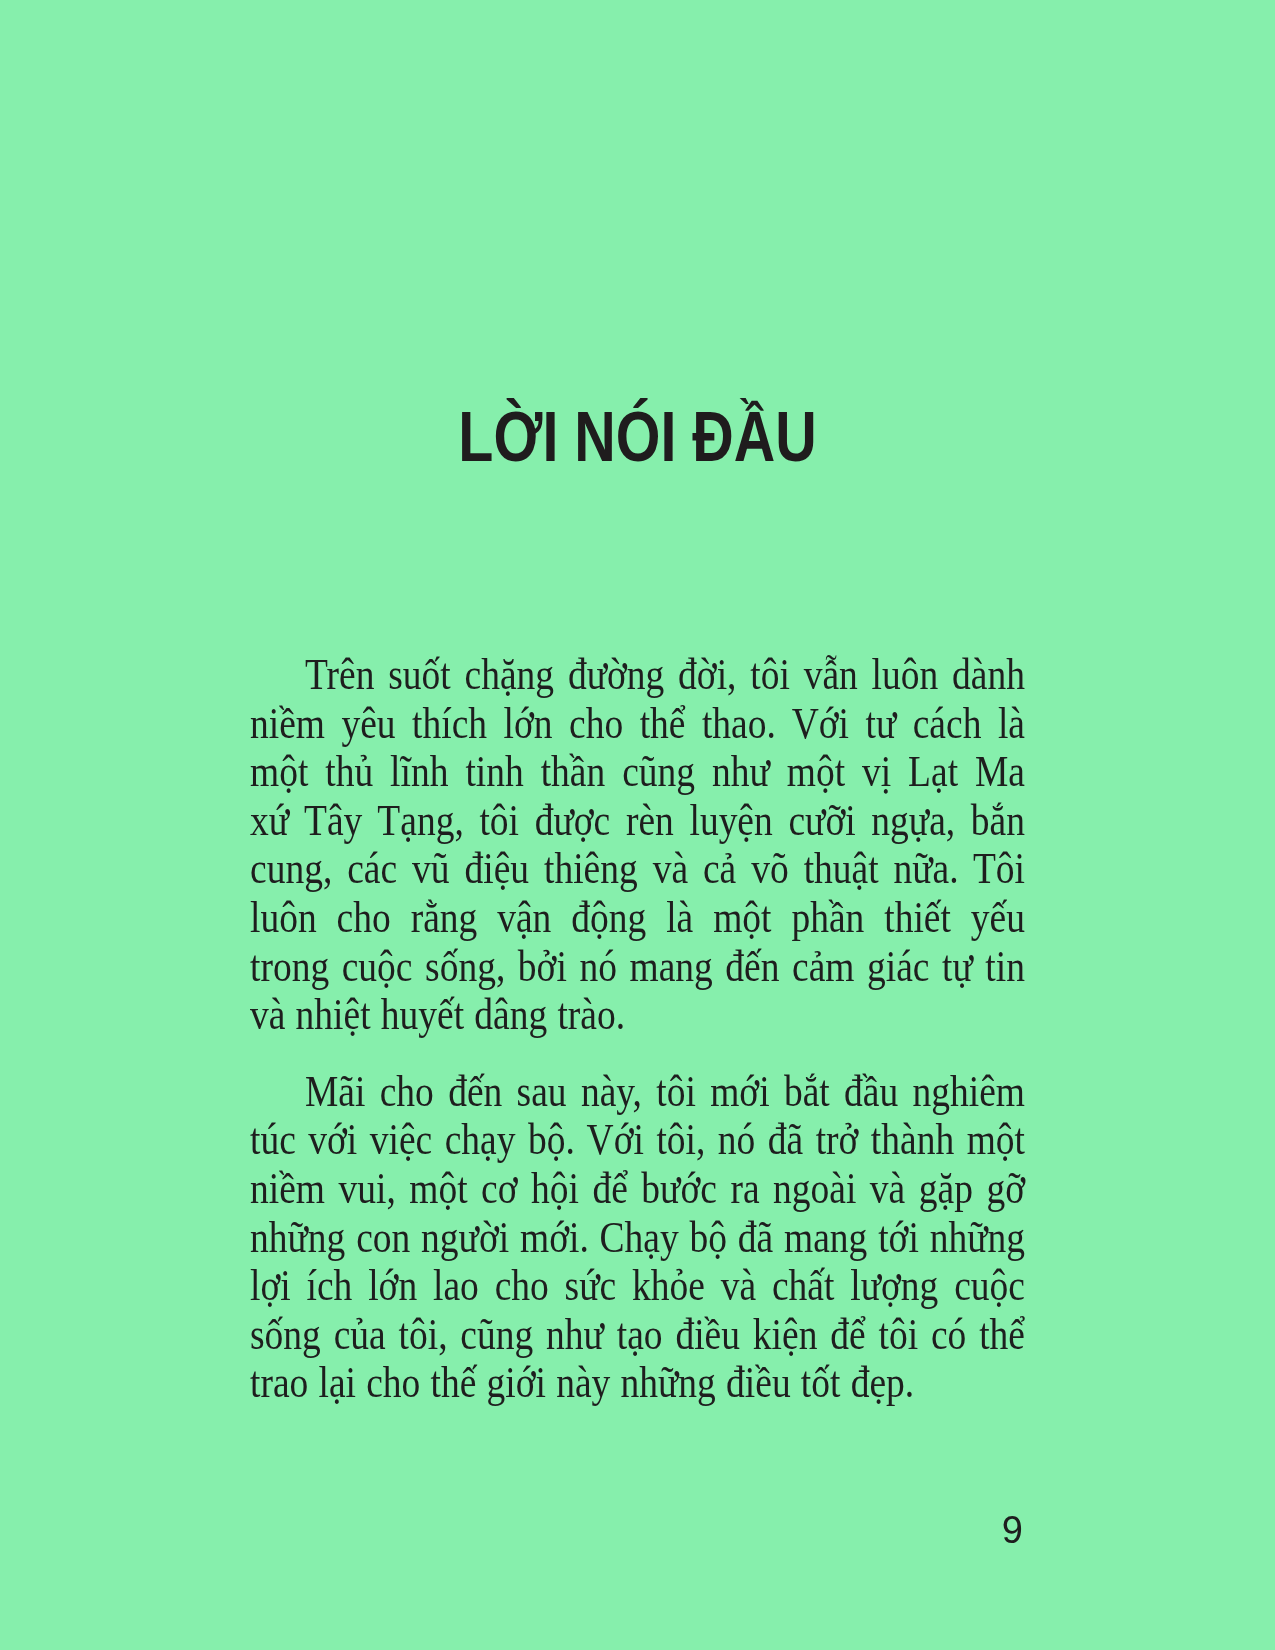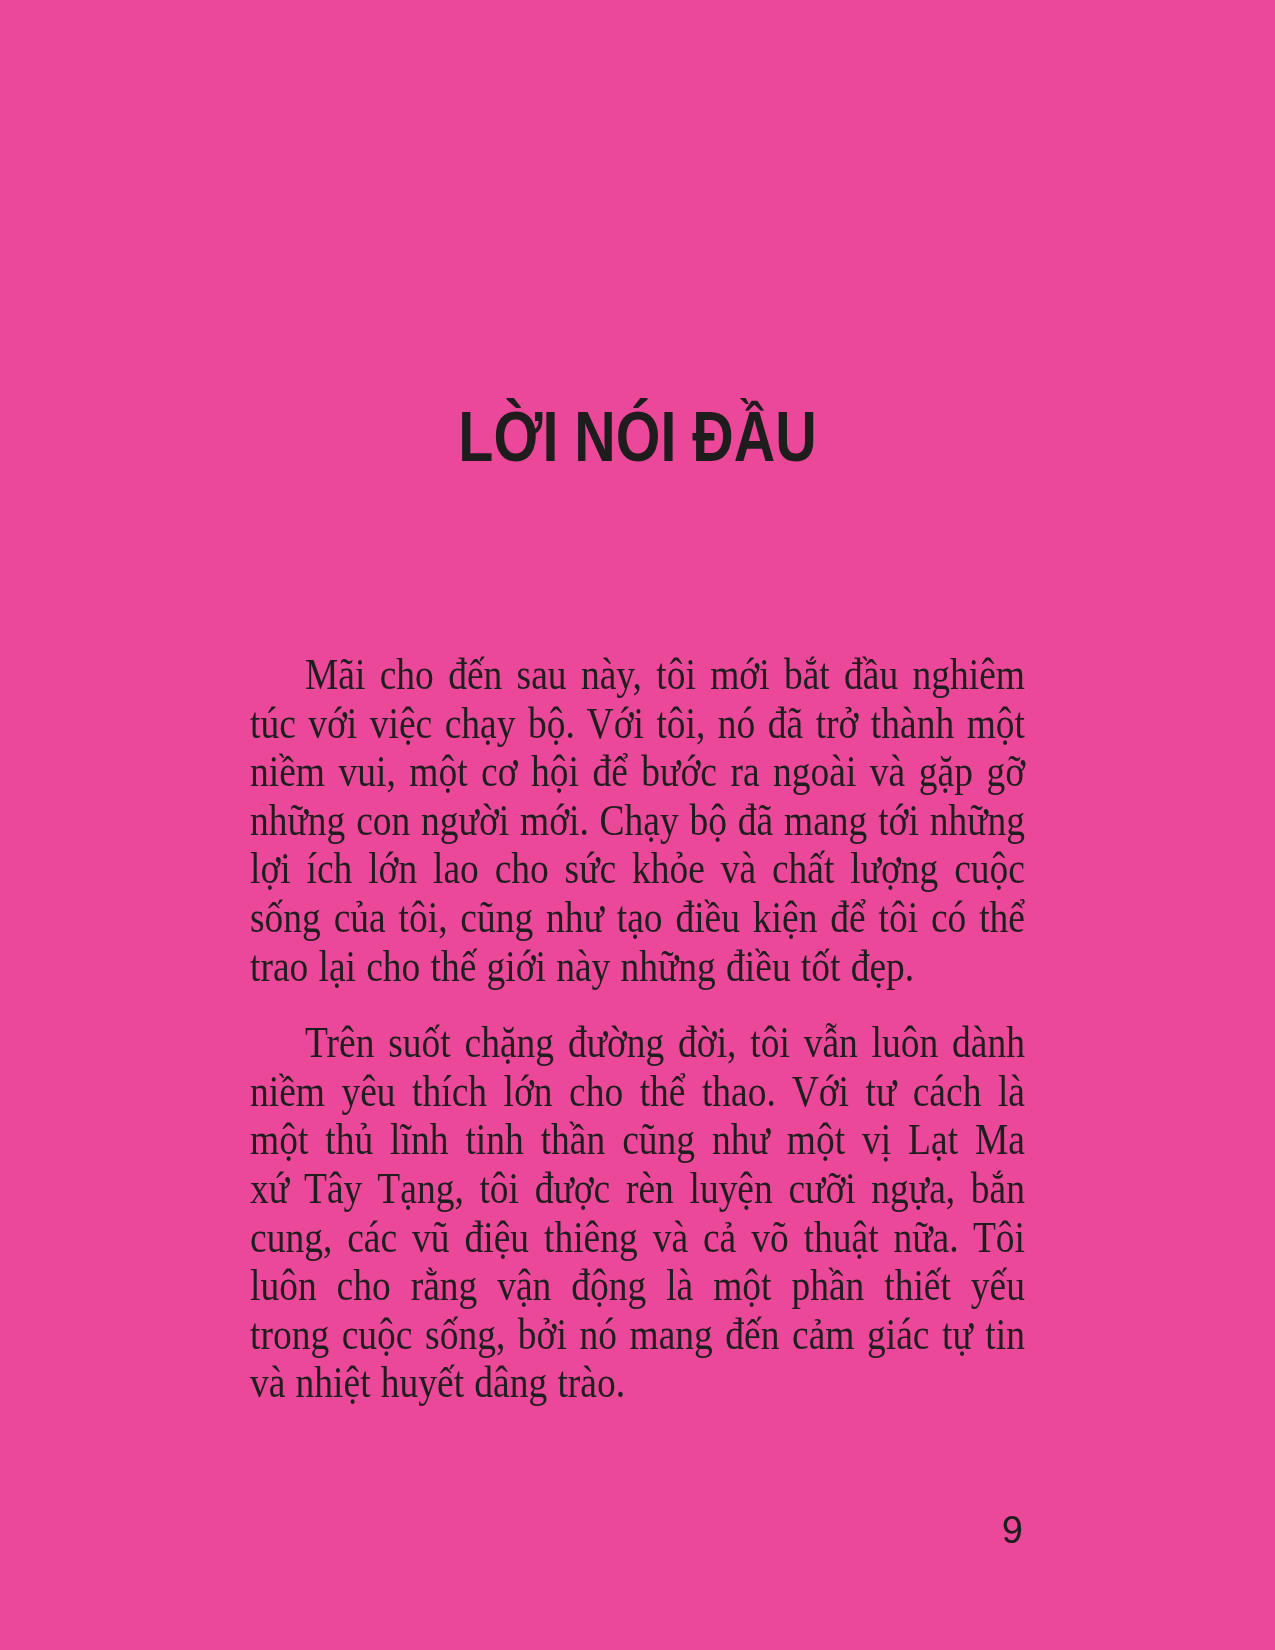--- a/index.html
+++ b/index.html
@@ -10,21 +10,21 @@
     width: 1275px;
     height: 1650px;
     background: #ffffff;
     position: relative;
     font-family: "Liberation Serif", serif;
     overflow: hidden;
   }
   .page {
     position: absolute;
     inset: 0;
-    background: #ec4899;
+    background: #86efac;
   }
   .chapter-title {
     position: absolute;
     top: 355px;
     left: 250px;
     width: 775px;
     text-align: center;
     font-family: "Liberation Sans", sans-serif;
     font-weight: bold;
     font-size: 70px;
@@ -79,37 +79,37 @@
 </head>
 <body>
 
 <div class="page">
 
   <h1 class="chapter-title">LỜI NÓI ĐẦU</h1>
 
   <div class="body-text">
 
     <div class="paragraph">
-      <div class="textline para-first">Mãi cho đến sau này, tôi mới bắt đầu nghiêm</div>
-      <div class="textline">túc với việc chạy bộ. Với tôi, nó đã trở thành một</div>
-      <div class="textline">niềm vui, một cơ hội để bước ra ngoài và gặp gỡ</div>
-      <div class="textline">những con người mới. Chạy bộ đã mang tới những</div>
-      <div class="textline">lợi ích lớn lao cho sức khỏe và chất lượng cuộc</div>
-      <div class="textline">sống của tôi, cũng như tạo điều kiện để tôi có thể</div>
-      <div class="textline para-last">trao lại cho thế giới này những điều tốt đẹp.</div>
-    </div>
-
-    <div class="paragraph">
       <div class="textline para-first">Trên suốt chặng đường đời, tôi vẫn luôn dành</div>
       <div class="textline">niềm yêu thích lớn cho thể thao. Với tư cách là</div>
       <div class="textline">một thủ lĩnh tinh thần cũng như một vị Lạt Ma</div>
       <div class="textline">xứ Tây Tạng, tôi được rèn luyện cưỡi ngựa, bắn</div>
       <div class="textline">cung, các vũ điệu thiêng và cả võ thuật nữa. Tôi</div>
       <div class="textline">luôn cho rằng vận động là một phần thiết yếu</div>
       <div class="textline">trong cuộc sống, bởi nó mang đến cảm giác tự tin</div>
       <div class="textline para-last">và nhiệt huyết dâng trào.</div>
     </div>
 
+    <div class="paragraph">
+      <div class="textline para-first">Mãi cho đến sau này, tôi mới bắt đầu nghiêm</div>
+      <div class="textline">túc với việc chạy bộ. Với tôi, nó đã trở thành một</div>
+      <div class="textline">niềm vui, một cơ hội để bước ra ngoài và gặp gỡ</div>
+      <div class="textline">những con người mới. Chạy bộ đã mang tới những</div>
+      <div class="textline">lợi ích lớn lao cho sức khỏe và chất lượng cuộc</div>
+      <div class="textline">sống của tôi, cũng như tạo điều kiện để tôi có thể</div>
+      <div class="textline para-last">trao lại cho thế giới này những điều tốt đẹp.</div>
+    </div>
+
   </div>
 
   <div class="page-number">9</div>
 
 </div>
 
 </body></html>

